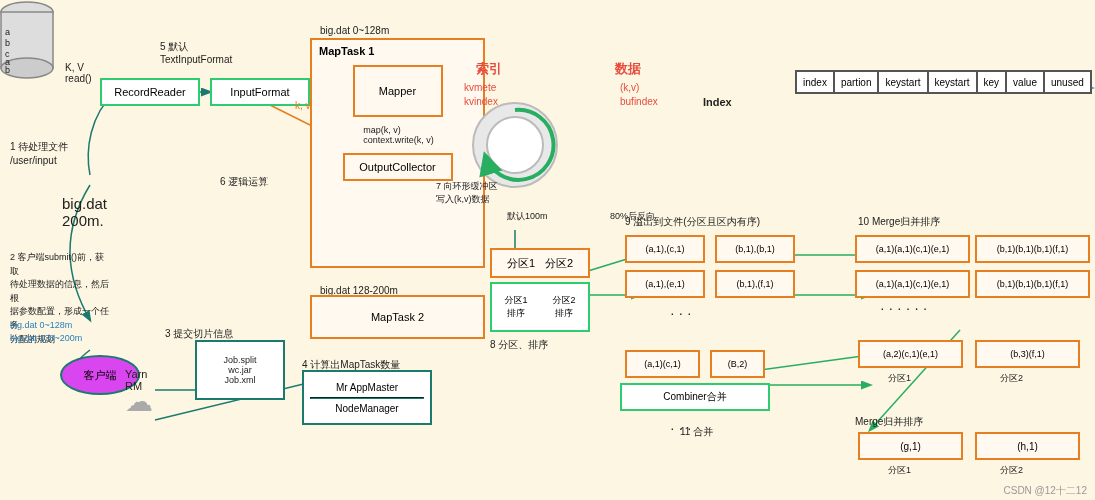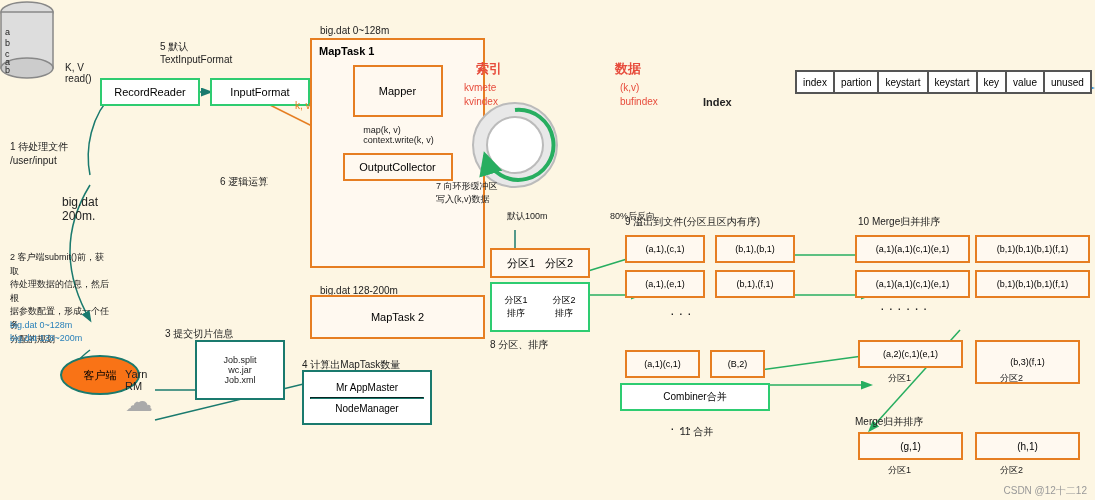--- a/index.html
+++ b/index.html
@@ -36,21 +36,21 @@
       font-size: 11px;
       color: #222;
     }
     .text-red { color: #e74c3c; }
     .text-blue { color: #2980b9; }
     .text-bold { font-weight: bold; }
     .oval {
       position: absolute;
       border: 2px solid #1a7a6e;
       border-radius: 50%;
-      background: #f97316;
+      background: #d946ef;
       display: flex;
       align-items: center;
       justify-content: center;
       font-size: 11px;
     }
     .meta-cell {
       border: 1px solid #555;
       padding: 2px 6px;
       background: white;
       font-size: 10px;
@@ -139,21 +139,21 @@
       <text x="5" y="73" font-size="9" fill="#222">b</text>
       <text x="5" y="81" font-size="9" fill="#222">…</text>
     </svg>
   </div>
 
   <div class="text-label" style="left:10px;top:140px;">
     <span style="font-size:10px;color:#222;white-space:pre-line;">1 待处理文件
 /user/input</span>
   </div>
   <div class="text-label" style="left:62px;top:195px;">
-    <span style="font-size:12px;color:#222;white-space:pre-line;">big.dat
+    <span style="font-size:15px;color:#222;white-space:pre-line;">big.dat
 200m.</span>
   </div>
   <div class="text-label" style="left:10px;top:250px;width:100px;">
     <span style="font-size:9px;color:#222;white-space:pre-line;line-height:1.4;">2 客户端submit()前，获取
 待处理数据的信息，然后根
 据参数配置，形成一个任务
 分配的规划</span>
   </div>
   <div class="text-label text-blue" style="left:10px;top:320px;font-size:9px;">
     <span>big.dat 0~128m</span>
@@ -356,21 +356,21 @@
     <span style="font-size:9px;">(B,2)</span>
   </div>
 
   <div class="box box-green" style="left:620px;top:383px;width:150px;height:28px;">
     <span style="font-size:10px;">Combiner合并</span>
   </div>
 
   <div class="box box-orange" style="left:858px;top:340px;width:105px;height:28px;">
     <span style="font-size:9px;">(a,2)(c,1)(e,1)</span>
   </div>
-  <div class="box box-orange" style="left:975px;top:340px;width:105px;height:44px;">
+  <div class="box box-orange" style="left:975px;top:340px;width:105px;height:28px;">
     <span style="font-size:9px;">(b,3)(f,1)</span>
   </div>
 
   <div class="text-label" style="left:888px;top:372px;font-size:9px;">
     <span>分区1</span>
   </div>
   <div class="text-label" style="left:1000px;top:372px;font-size:9px;">
     <span>分区2</span>
   </div>
 

